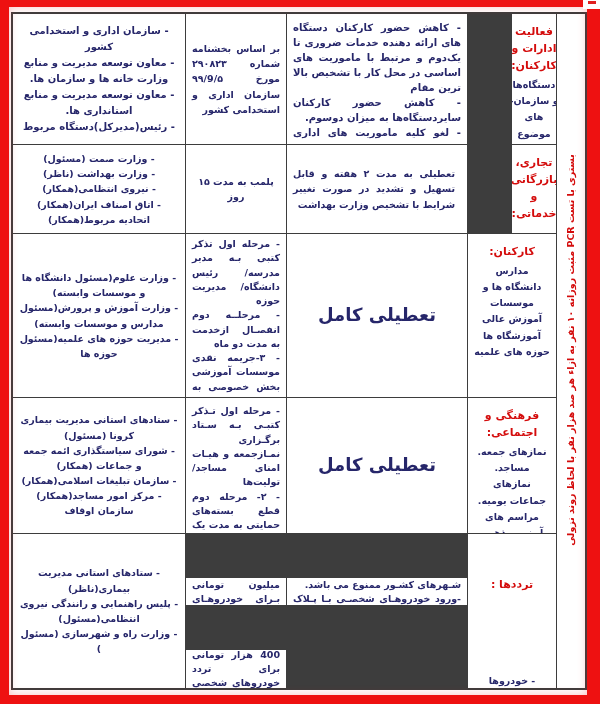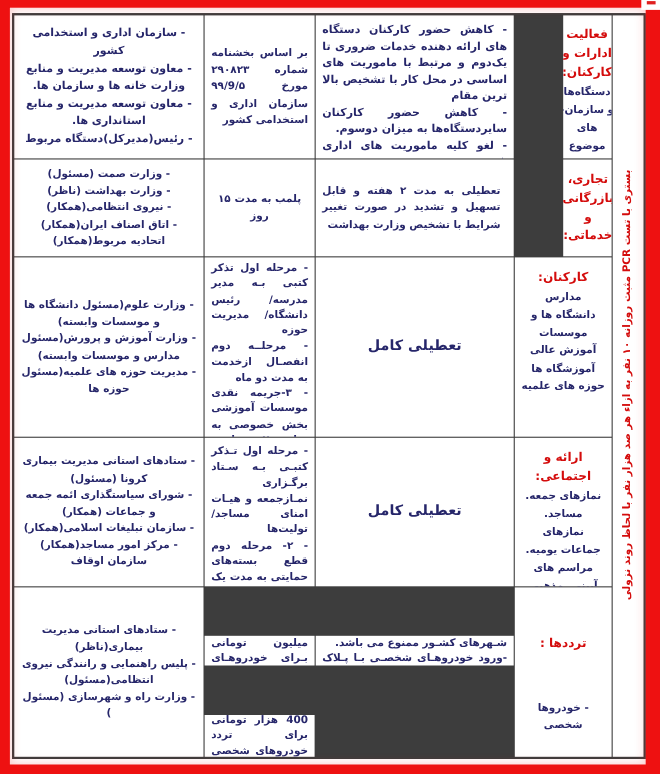--- a/index.html
+++ b/index.html
@@ -43,21 +43,21 @@
     white-space:pre-line;
     padding:4px 6px;
     box-sizing:border-box;
     text-align:justify;
   }
   .vc{display:flex;flex-direction:column;justify-content:center;}
   .cc{display:flex;flex-direction:column;justify-content:center;align-items:center;text-align:center;}
   .lh15{line-height:1.5;}
   .lh145{line-height:1.45;margin-top:44px;}
   .fs9{font-size:10px;}
-  .big{font-size:13px;text-align:right;}
+  .big{font-size:18px;text-align:right;}
   .pen-edu{line-height:1.5;padding-top:3px;}
 
   
   .cat{display:flex;flex-direction:column;align-items:center;text-align:center;padding-top:9px;}
   .cat-title{color:#d40c0c;font-size:11px;line-height:1.55;margin-bottom:3px;white-space:pre-line;}
   .cat-desc{white-space:pre-line;line-height:1.7;}
   .cat-traffic{padding-top:42px;}
   .cat-traffic .cat-desc{margin-top:40px;}
 
   
@@ -101,24 +101,24 @@
   <div class="cell cat" style="grid-column:2;grid-row:3;">
     <div class="cat-title">کارکنان:</div>
     <div class="cat-desc">مدارس
 دانشگاه ها و
 موسسات
 آموزش عالی
 آموزشگاه ها
 حوزه های علمیه</div>
   </div>
   <div class="cell cat" style="grid-column:2;grid-row:4;">
-    <div class="cat-title">ارائه و اجتماعی:</div>
+    <div class="cat-title">فرهنگی و اجتماعی:</div>
     <div class="cat-desc">نمازهای جمعه. مساجد. نمازهای جماعات یومیه. مراسم های آیینی. مذهبی</div>
   </div>
-  <div class="cell cat cat-traffic" style="grid-column:2;grid-row:5 / span 2;">
+  <div class="cell cat cat-traffic" style="grid-column:2;grid-row:5 / span 2;gap:37px;">
     <div class="cat-title">ترددها :</div>
     <div class="cat-desc">- خودروها
 شخصی</div>
   </div>
 
   <div class="cell lh15 fs9" style="grid-column:3;grid-row:1;padding-top:6px;">- کاهش حضور کارکنان دستگاه های ارائه دهنده خدمات ضروری  تا یک‌دوم و مرتبط با ماموریت های اساسی در محل کار با تشخیص بالا ترین مقام
 - کاهش حضور کارکنان سایردستگاه‌ها به میزان دوسوم.
 - لغو کلیه ماموریت های اداری غیـرضرور
 - برگزاری جلسـات در فضای سربسته بـا رعایت الزامات (حداکثر ۱۵ نفر)</div>
   <div class="cell vc" style="grid-column:3;grid-row:2;padding-right:12px;">تعطیلی به مدت ۲ هفته و قابل تسهیل و تشدید در صورت تغییر شرایط با تشخیص وزارت بهداشت</div>

